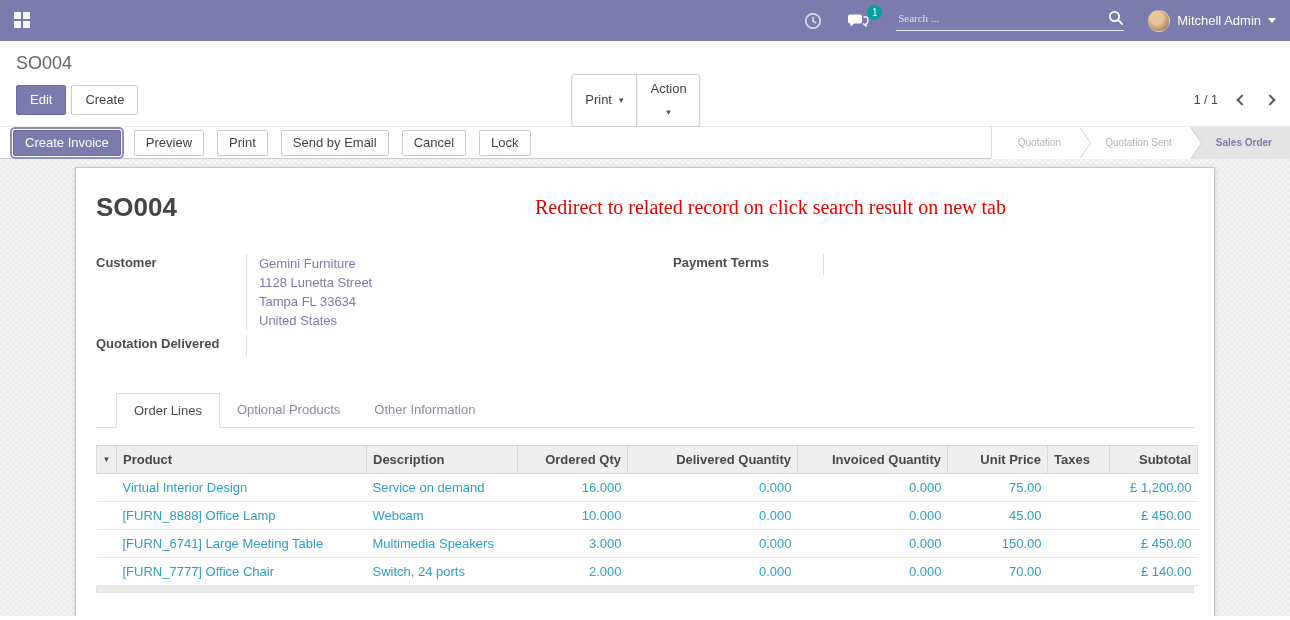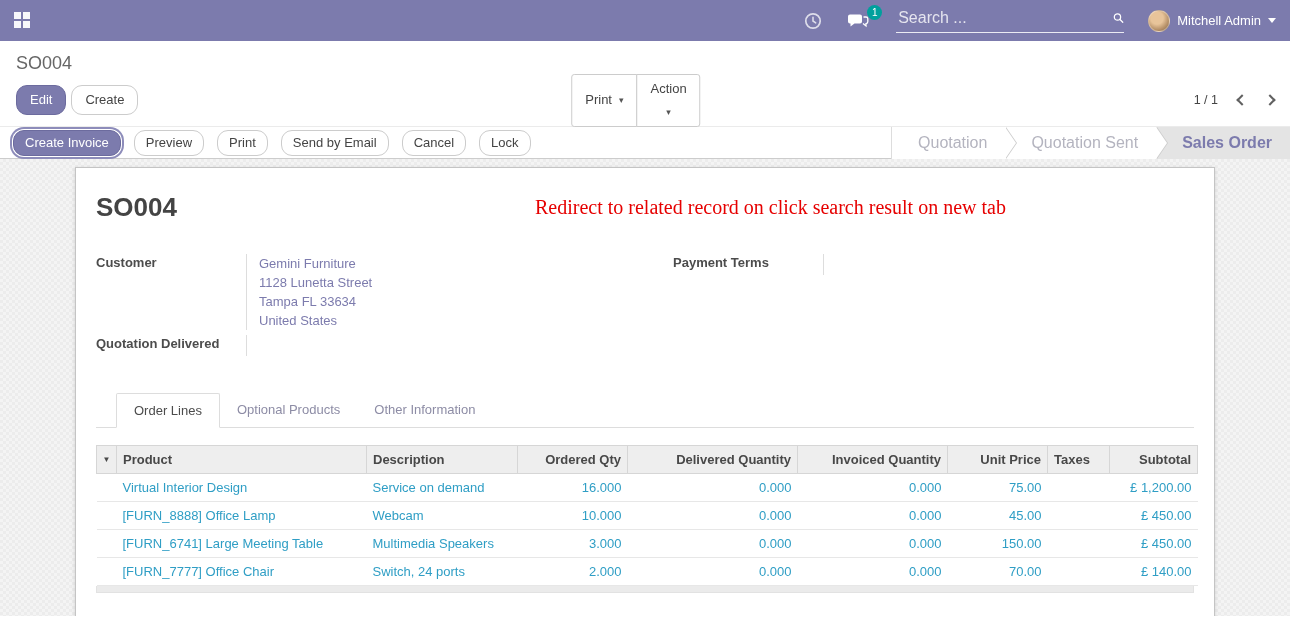--- a/index.html
+++ b/index.html
@@ -22,37 +22,37 @@
     position: absolute; top: -7px; right: -12px; background: var(--badge, #00a09d);
     color: #fff; font-size: 10px; line-height: 15px; min-width: 15px; height: 15px;
     border-radius: 8px; text-align: center; padding: 0 3px;
   }
   .search-box {
     width: 228px; display: flex; align-items: center; gap: 6px;
     border-bottom: 1px solid rgba(255,255,255,.85); padding-bottom: 4px; margin-right: 24px;
   }
   .search-box input {
     flex: 1; background: transparent; border: none; outline: none;
-    color: #fff; font-size: 16px; font-family: Liberation Sans, sans-serif;
+    color: #fff; font-size: 11px; font-family: Liberation Serif, serif;
   }
   .search-box input::placeholder { color: rgba(255,255,255,.8); }
   .user-menu { display: flex; align-items: center; gap: 7px; color: #fff; cursor: pointer; }
   .avatar {
     width: 22px; height: 22px; border-radius: 50%;
     background: radial-gradient(circle at 40% 35%, #e8c49a 0 35%, #b08a62 70%, #6e543c);
     border: 1px solid rgba(255,255,255,.35);
   }
   .caret-down-white { width: 0; height: 0; border-left: 4px solid transparent; border-right: 4px solid transparent; border-top: 5px solid #fff; }
 
   
   .control-panel { background: #fff; padding: 9px 16px 0 16px; }
   .breadcrumb { font-size: 18px; color: #666; margin: 3px 0 11px 0; }
   .cp-row { display: flex; align-items: center; position: relative; padding-bottom: 11px; }
   .btn {
-    font-family: inherit; font-size: 13px; padding: 6px 13px; border-radius: 11px;
+    font-family: inherit; font-size: 13px; padding: 6px 13px; border-radius: 2px;
     border: 1px solid #ccc; background: #fff; color: #444; cursor: pointer; line-height: 16px;
   }
   .btn.primary { background: var(--accent, #7c7bad); border-color: #6c6b9e; color: #fff; }
   .cp-left { display: flex; gap: 5px; }
   .center-group { position: absolute; left: 50%; transform: translateX(-57%); display: flex; }
   .btn-group .btn { border-radius: 0; margin-left: -1px; display: inline-flex; align-items: center; gap: 7px; }
   .btn-group .btn:first-child { border-radius: 3px 0 0 3px; margin-left: 0; }
   .btn-group .btn:last-child { border-radius: 0 3px 3px 0; flex-direction: column; }
   .dd-caret { font-size: 9px; color: #555; }
   .pager { margin-left: auto; display: flex; align-items: center; gap: 20px; color: #444; font-size: 12.5px; }
@@ -64,21 +64,21 @@
   .statusbar {
     height: 33px; background: #fff; border-top: 1px solid #ebebeb; border-bottom: 1px solid #ccc;
     display: flex; align-items: center; padding-left: 13px;
   }
   .sb-buttons { display: flex; gap: 13px; }
   .sb-btn { padding: 4px 11px; }
   .sb-btn.primary { box-shadow: 0 0 0 1px #fff, 0 0 0 3px #8d8cba; }
   .steps { margin-left: auto; display: flex; height: 32px; }
   .step {
     position: relative; display: flex; align-items: center; padding: 0 18px 0 26px;
-    background: #fff; color: #b4b4bf; font-size: 16px; cursor: pointer; white-space: nowrap;
+    background: #fff; color: #b4b4bf; font-size: 10px; cursor: pointer; white-space: nowrap;
   }
   .step::before, .step::after {
     content: ""; position: absolute; left: 100%; top: 0; width: 0; height: 0;
     border-top: 16px solid transparent; border-bottom: 16px solid transparent;
   }
   .step::before { border-left: 11px solid #ccc; margin-left: 1px; z-index: 1; }
   .step::after  { border-left: 11px solid #fff; z-index: 2; }
   .step.active { background: #e4e4e4; color: var(--accent, #7c7bad); font-weight: 700; }
   .step.active::after { border-left-color: #e4e4e4; }
   .step:last-child::before, .step:last-child::after { display: none; }

